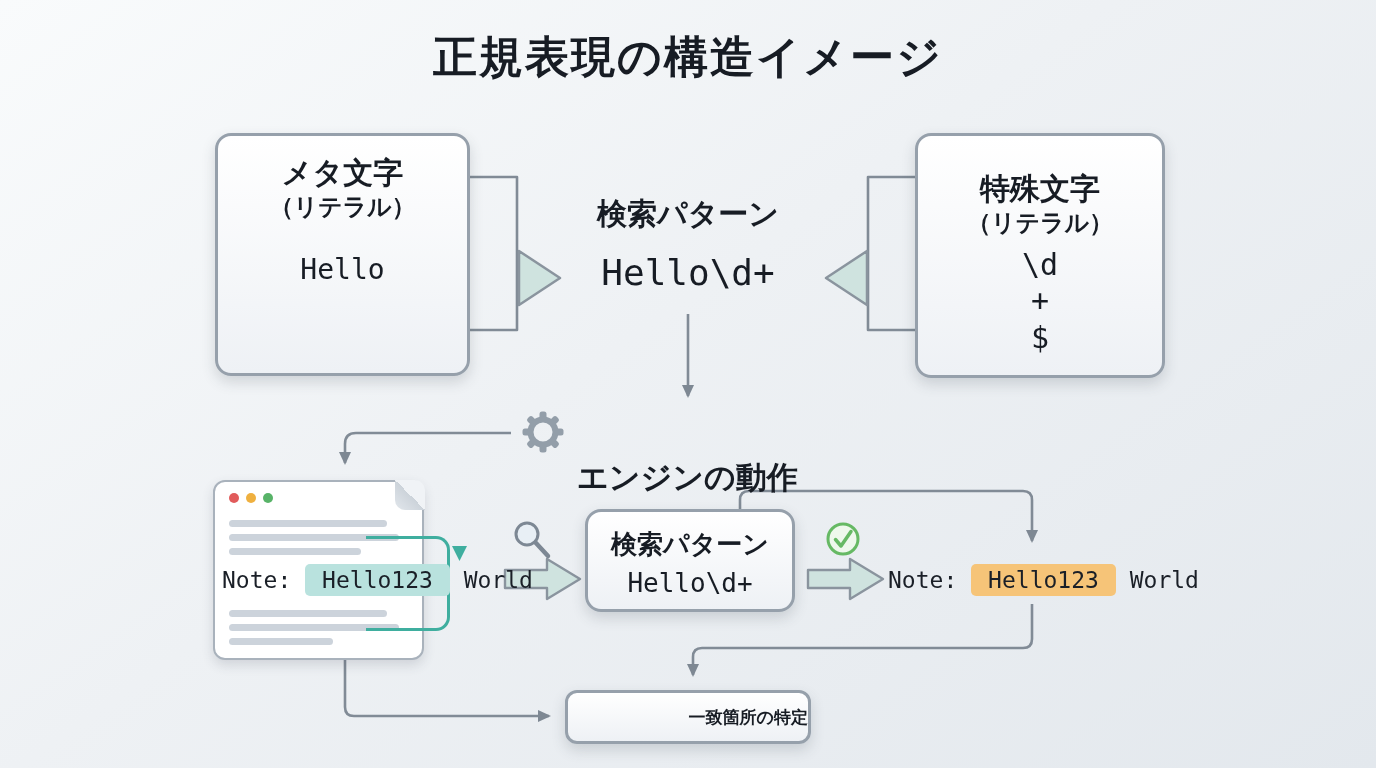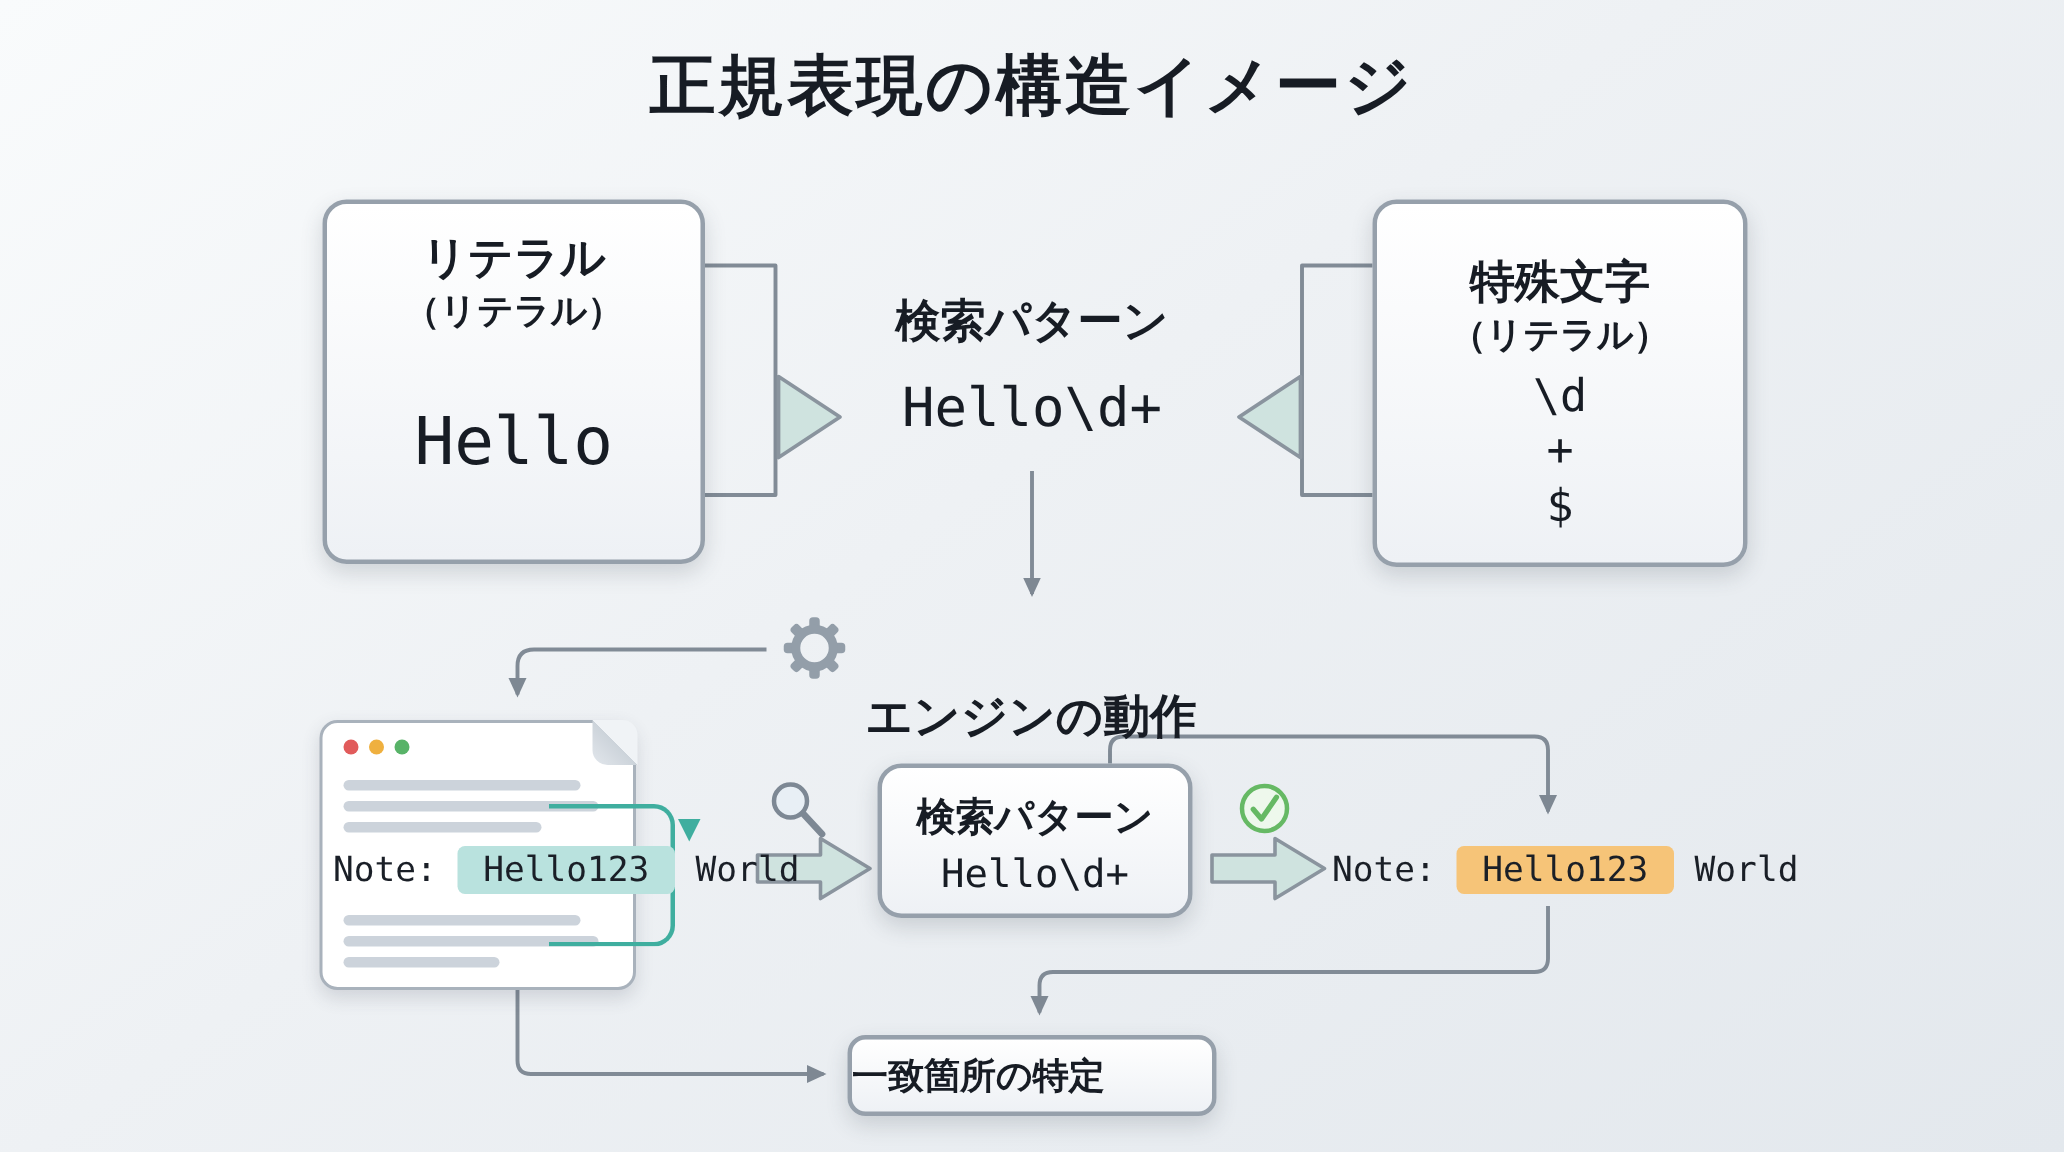--- a/index.html
+++ b/index.html
@@ -10,21 +10,21 @@
   .title{position:absolute;top:28px;left:0;width:100%;text-align:center;
     font-size:44px;font-weight:700;letter-spacing:2px;margin:0;font-family:Liberation Serif, serif;}
   .node{position:absolute;box-sizing:border-box;border:3px solid #96a0ab;border-radius:16px;
     background:linear-gradient(180deg,#ffffff,#eef1f5);
     box-shadow:0 6px 14px rgba(55,65,80,.18);text-align:center;}
   .literal-box{left:215px;top:133px;width:255px;height:243px;padding-top:20px;}
   .meta-box{left:915px;top:133px;width:250px;height:245px;padding-top:36px;}
   .box-heading{font-size:30px;font-weight:700;line-height:1.15;}
   .box-subheading{font-size:24px;font-weight:700;}
   .mono{font-family:"DejaVu Sans Mono",monospace;}
-  .literal-code{margin-top:46px;font-size:44px;}
+  .literal-code{margin-top:30px;font-size:28px;}
   .meta-lines{margin-top:8px;font-size:30px;line-height:1.22;}
   .pattern-label{position:absolute;top:194px;left:688px;transform:translateX(-50%);
     font-size:30px;font-weight:700;white-space:nowrap;}
   .pattern-code{position:absolute;top:252px;left:688px;transform:translateX(-50%);
     font-size:36px;white-space:nowrap;}
   .engine-label{position:absolute;top:416px;left:577px;font-size:31px;font-weight:700;white-space:nowrap;margin-top:41px;}
   .browser{position:absolute;left:213px;top:480px;width:207px;height:176px;background:#ffffff;
     border:2.5px solid #a9b2bc;border-radius:12px;box-shadow:0 5px 12px rgba(55,65,80,.16);}
   .dots{position:absolute;top:11px;left:14px;display:flex;gap:7px;}
   .dot{width:10px;height:10px;border-radius:50%;}
@@ -41,21 +41,21 @@
   .result-text{left:888px;}
   .hl{padding:3px 17px;border-radius:5px;}
   .hl-teal{background:#b9e2de;}
   .hl-orange{background:#f6c478;}
   .bracket{position:absolute;left:366px;top:536px;width:84px;height:95px;box-sizing:border-box;
     border:3px solid #3fae9f;border-left:none;border-radius:0 14px 14px 0;}
   .search-box{left:585px;top:509px;width:210px;height:103px;padding-top:15px;}
   .search-box-label{font-size:26px;font-weight:700;}
   .search-box-code{font-size:26px;margin-top:6px;}
   .match-box{left:565px;top:690px;width:246px;height:54px;border-radius:12px;
-    display:flex;align-items:center;justify-content:flex-start;font-size:24px;font-weight:700;}
+    display:flex;align-items:center;justify-content:flex-end;font-size:17px;font-weight:700;}
 </style>
 </head>
 <body>
 
 <div class="canvas">
 
   <svg class="layer" width="1376" height="768" viewBox="0 0 1376 768">
     <defs>
       <marker id="ah-gray" markerUnits="userSpaceOnUse" markerWidth="16" markerHeight="14" refX="11" refY="6" orient="auto">
         <path d="M0 0 L13 6 L0 12 Z" fill="#7e8893"></path>
@@ -103,21 +103,21 @@
 
     <g>
       <circle cx="843" cy="539" r="15" fill="#eef8ec" stroke="#66b964" stroke-width="3"></circle>
       <path d="M 835.5 539.5 L 841 546 L 851 531.5" fill="none" stroke="#66b964" stroke-width="3.5" stroke-linecap="round" stroke-linejoin="round"></path>
     </g>
   </svg>
 
   <h1 class="title">正規表現の構造イメージ</h1>
 
   <div class="node literal-box">
-    <div class="box-heading">リテラル</div>
+    <div class="box-heading">メタ文字</div>
     <div class="box-subheading">（リテラル）</div>
     <div class="literal-code mono">Hello</div>
   </div>
 
   <div class="node meta-box">
     <div class="box-heading">特殊文字</div>
     <div class="box-subheading">（リテラル）</div>
     <div class="meta-lines mono">
       <div>\d</div>
       <div>+</div>

